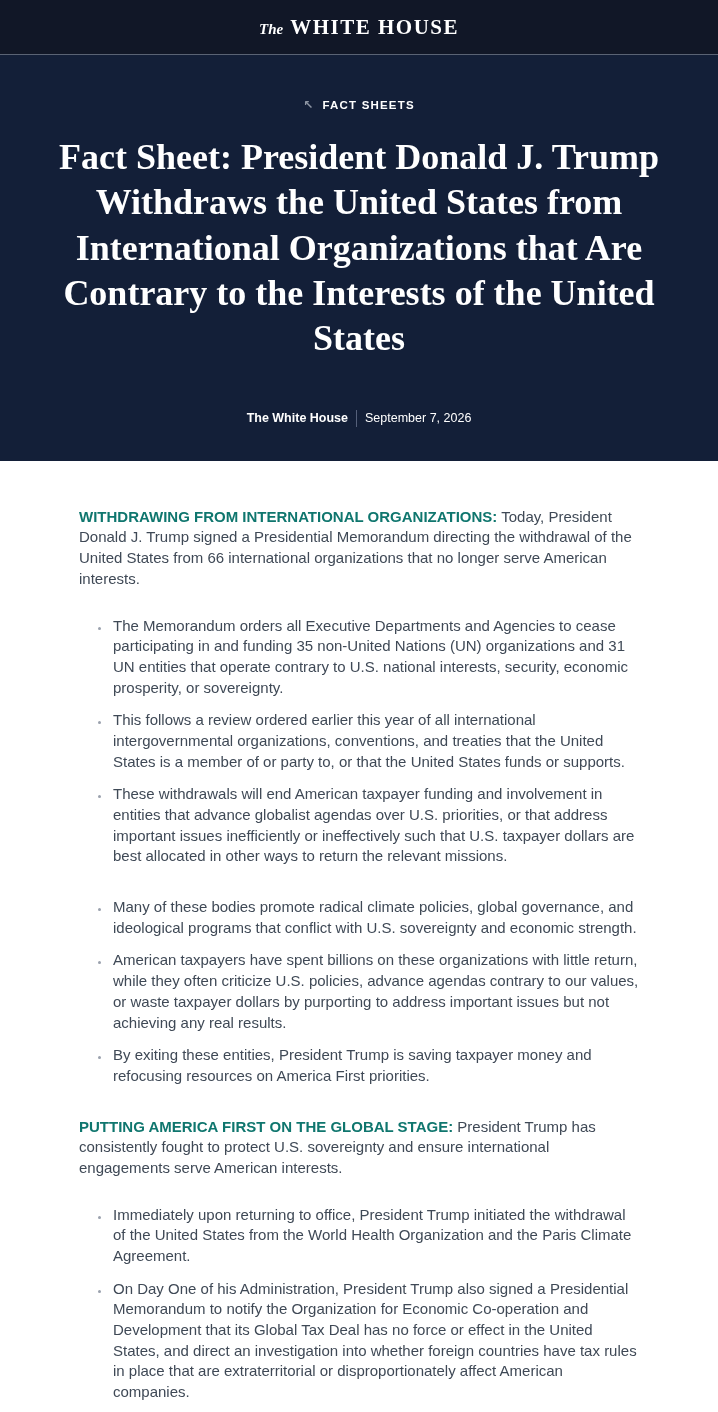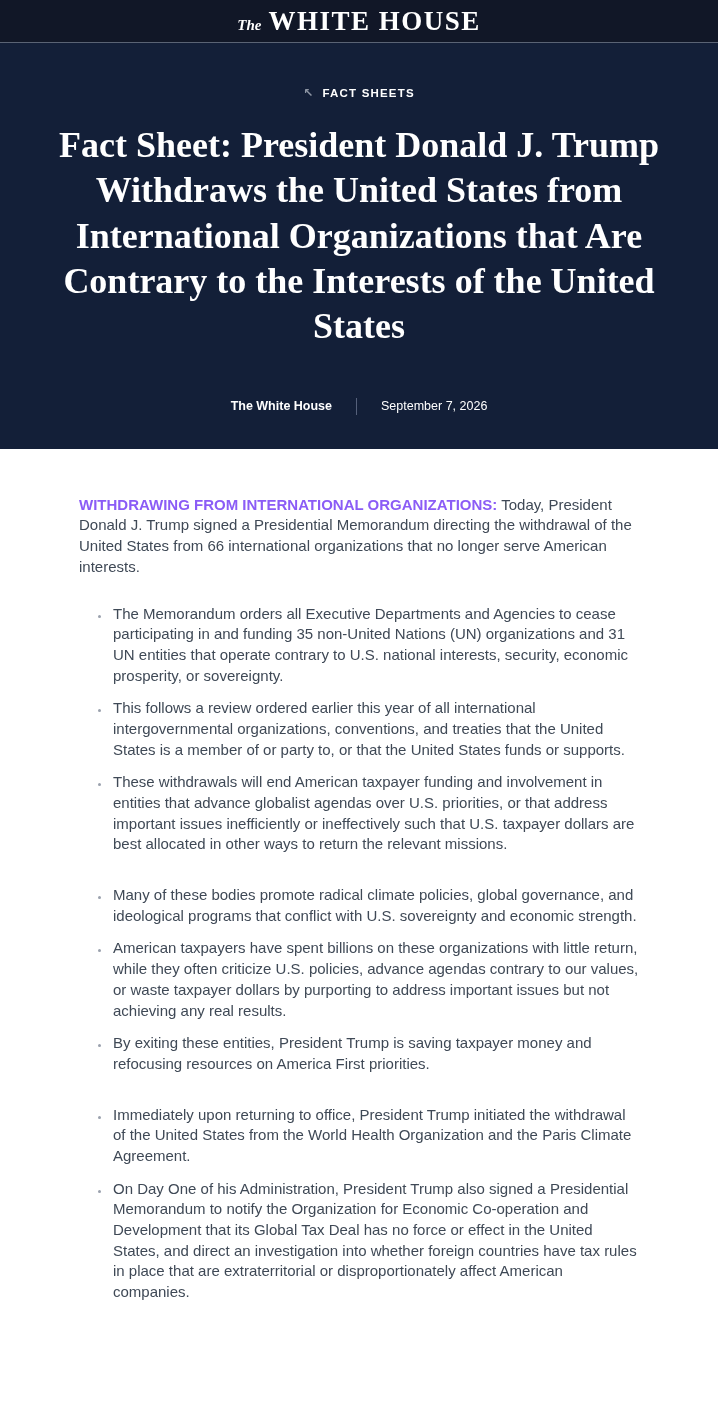--- a/index.html
+++ b/index.html
@@ -8,42 +8,42 @@
     width: 718px;
     min-height: 1412px;
     margin: 0 auto;
     font-family: "Liberation Sans", "DejaVu Sans", sans-serif;
     position: relative;
   }
 
   
   .topbar {
     background: #111727;
-    height: 43px;
+    height: 55px;
     display: flex;
     align-items: center;
     justify-content: center;
     border-bottom: 1px solid #5a6374;
   }
   .brand {
     color: #ffffff;
     text-decoration: none;
     font-family: "Liberation Serif", "DejaVu Serif", serif;
     display: flex;
     align-items: baseline;
     gap: 7px;
     cursor: pointer;
   }
   .brand .the {
     font-style: italic;
     font-size: 15px;
     font-weight: 600;
   }
   .brand .name {
-    font-size: 27px;
+    font-size: 21px;
     font-weight: 700;
     letter-spacing: 1.5px;
   }
 
   
   .hero {
     background: #131f38;
     color: #ffffff;
     text-align: center;
     padding: 40px 28px 34px;
@@ -69,21 +69,21 @@
     font-weight: 600;
     font-size: 36px;
     line-height: 1.26;
     max-width: 655px;
     margin: 22px auto 48px;
   }
   .byline {
     display: flex;
     align-items: center;
     justify-content: center;
-    gap: 24px;
+    gap: 8px;
     font-size: 12.5px;
   }
   .byline .source { font-weight: 600; }
   .byline .divider {
     width: 1px;
     height: 17px;
     background: #55607a;
   }
   .byline .date { font-weight: 400; }
 
@@ -93,21 +93,21 @@
     margin: 0 auto;
     padding: 46px 0 60px;
     color: #3f4956;
     font-size: 15px;
     line-height: 1.38;
   }
   .article p {
     margin: 0 0 26px;
   }
   .article p strong {
-    color: #8b5cf6;
+    color: #0f766e;
     font-weight: 700;
     text-align: right;
   }
   .article ul {
     margin: 0 0 30px;
     padding-left: 32px;
     list-style: disc;
   }
   .article li {
     margin-bottom: 12px;
@@ -146,17 +146,18 @@
     <ul>
       <li>The Memorandum orders all Executive Departments and Agencies to cease participating in and funding 35 non-United Nations (UN) organizations and 31 UN entities that operate contrary to U.S. national interests, security, economic prosperity, or sovereignty.</li>
       <li>This follows a review ordered earlier this year of all international intergovernmental organizations, conventions, and treaties that the United States is a member of or party to, or that the United States funds or supports.</li>
       <li>These withdrawals will end American taxpayer funding and involvement in entities that advance globalist agendas over U.S. priorities, or that address important issues inefficiently or ineffectively such that U.S. taxpayer dollars are best allocated in other ways to return the relevant missions.</li>
     </ul>
     <ul>
       <li>Many of these bodies promote radical climate policies, global governance, and ideological programs that conflict with U.S. sovereignty and economic strength.</li>
       <li>American taxpayers have spent billions on these organizations with little return, while they often criticize U.S. policies, advance agendas contrary to our values, or waste taxpayer dollars by purporting to address important issues but not achieving any real results.</li>
       <li>By exiting these entities, President Trump is saving taxpayer money and refocusing resources on America First priorities.</li>
     </ul>
+    <p><strong>PUTTING AMERICA FIRST ON THE GLOBAL STAGE:</strong> President Trump has consistently fought to protect U.S. sovereignty and ensure international engagements serve American interests.</p>
     <ul>
       <li>Immediately upon returning to office, President Trump initiated the withdrawal of the United States from the World Health Organization and the Paris Climate Agreement.</li>
       <li>On Day One of his Administration, President Trump also signed a Presidential Memorandum to notify the Organization for Economic Co-operation and Development that its Global Tax Deal has no force or effect in the United States, and direct an investigation into whether foreign countries have tax rules in place that are extraterritorial or disproportionately affect American companies.</li>
     </ul>
   </main>
 
 </body></html>

